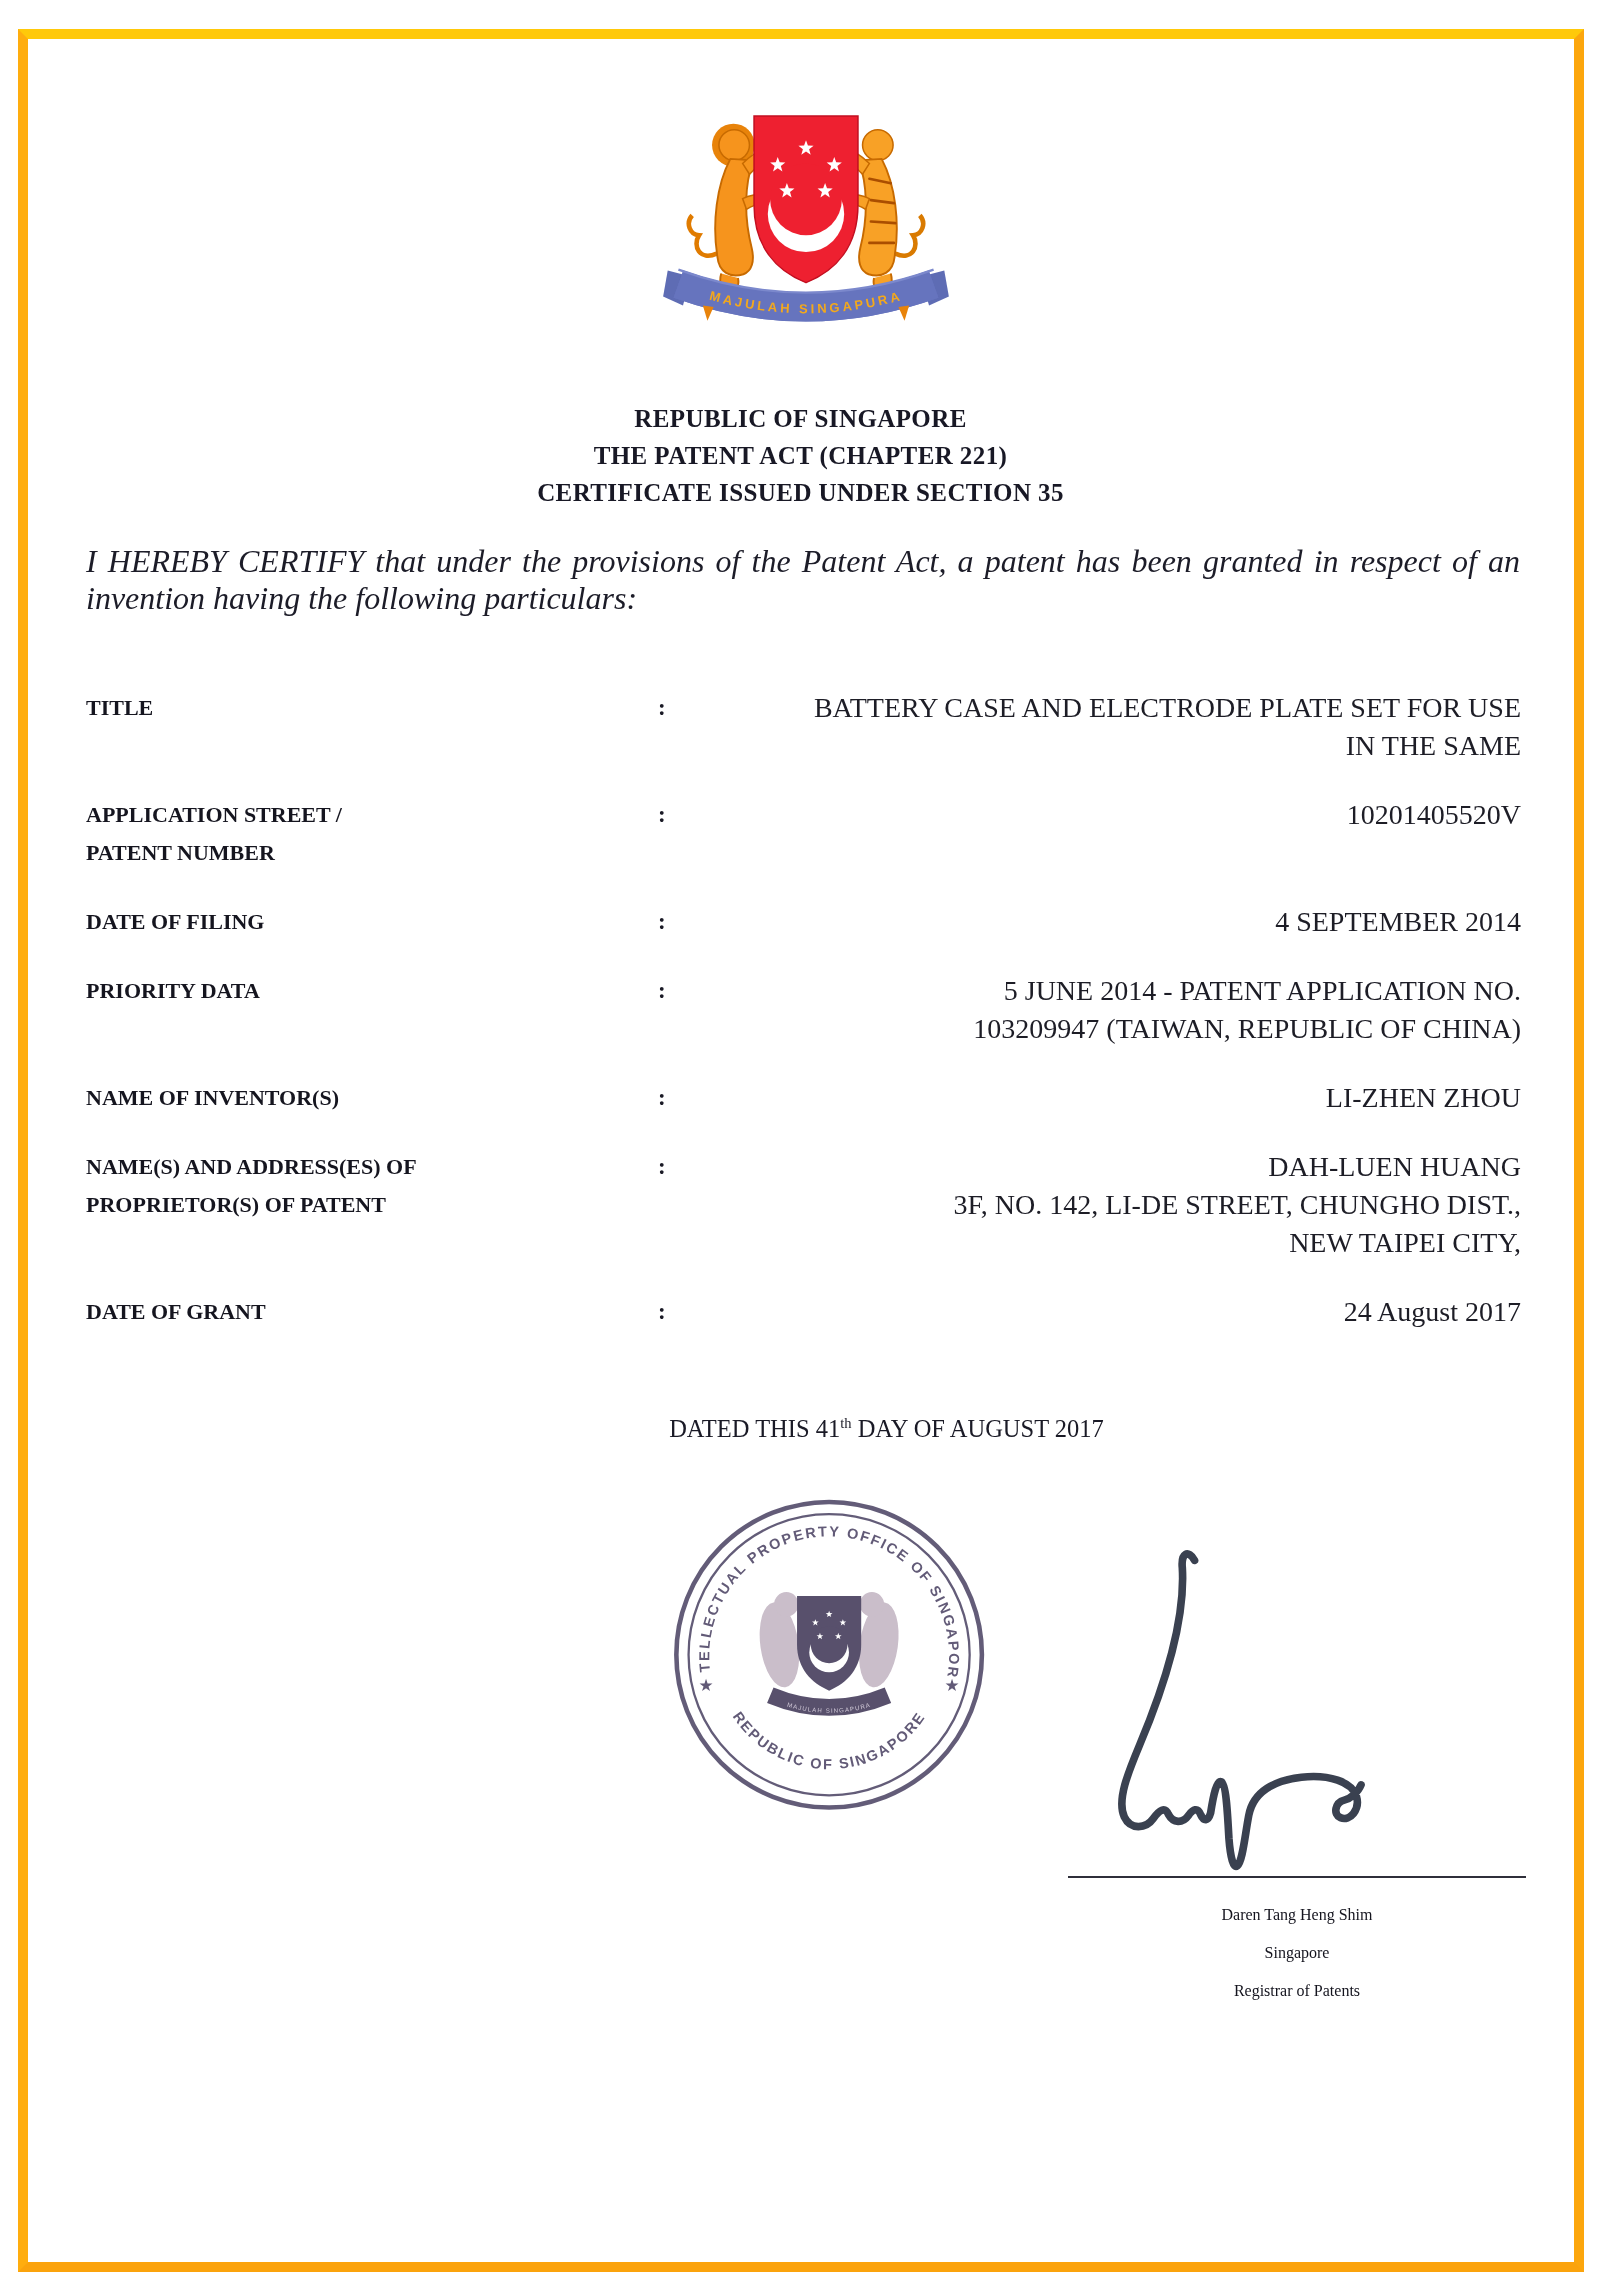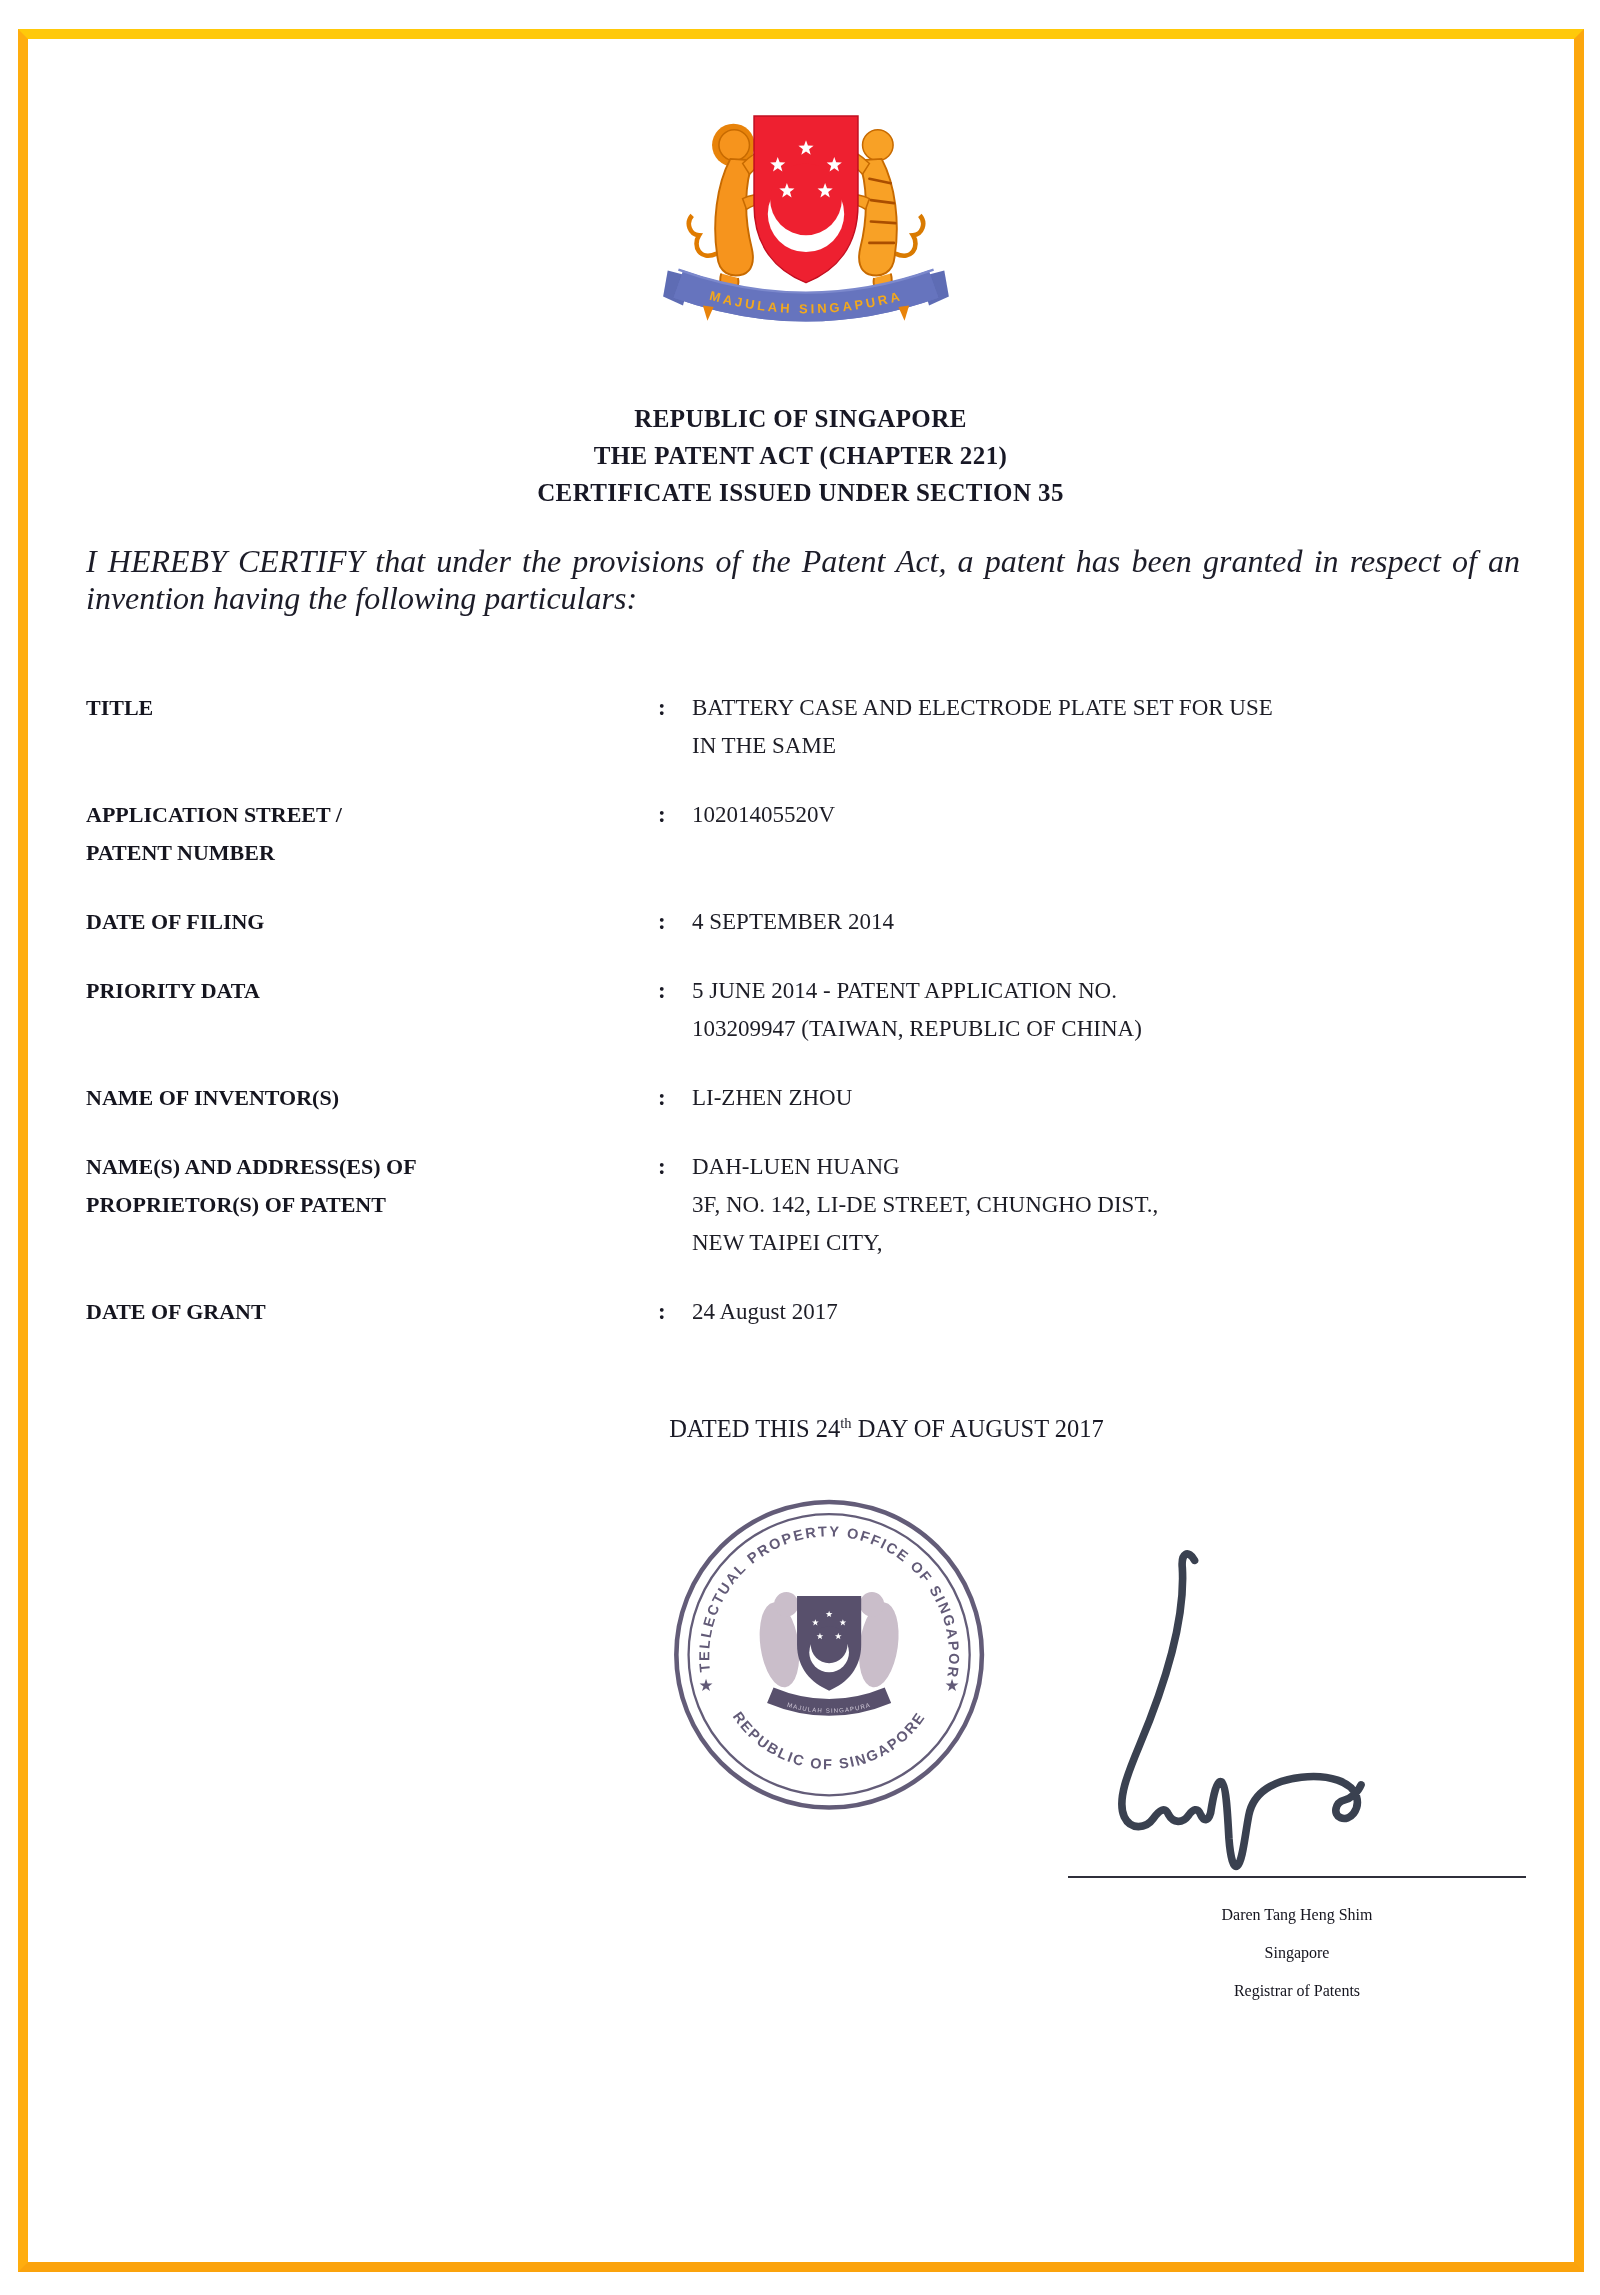--- a/index.html
+++ b/index.html
@@ -16,21 +16,21 @@
   .crest{position:absolute;left:657px;top:84px;width:298px;height:246px;}
   .heading{position:absolute;top:400px;left:0;width:100%;text-align:center;
     font-weight:bold;font-size:25px;line-height:37px;color:#181825;letter-spacing:0.4px;}
   .certify{position:absolute;top:543px;left:86px;width:1434px;
     font-style:italic;font-size:32px;line-height:37px;color:#1c1c28;}
   .certify .just{text-align:justify;text-align-last:justify;}
   .fields{position:absolute;top:689px;left:86px;width:1435px;}
   .frow{display:grid;grid-template-columns:572px 34px auto;margin-bottom:31px;}
   .flabel{font-weight:bold;font-size:22px;line-height:38px;color:#15151f;}
   .fcolon{font-weight:bold;font-size:23px;line-height:38px;}
-  .fvalue{font-size:23px;line-height:38px;color:#1d1d26;}
+  .fvalue{font-size:28px;line-height:38px;color:#1d1d26;text-align:right;}
   .dated{position:absolute;top:1415px;left:0;width:100%;text-align:center;
     font-size:24.5px;color:#1a1a26;transform:translateX(86px);}
   .dated sup{font-size:14.5px;}
   .seal{position:absolute;left:671px;top:1495px;width:317px;height:321px;opacity:.92;}
   .sigblock{position:absolute;left:1025px;top:1548px;width:501px;}
   .sigline{margin-left:43px;width:458px;border-top:2.3px solid #2f2f3a;height:0;}
   .signames{margin-left:43px;width:458px;margin-top:18.3px;text-align:center;
     font-size:16px;line-height:38px;color:#14141e;}
   svg text{font-family:"Liberation Sans", sans-serif;}
   .crest svg text{font-family:"Liberation Sans", sans-serif;}
@@ -189,21 +189,21 @@
     </div>
     <div class="fcolon">:</div>
     <div class="fvalue">
       <div>24 August 2017</div>
     </div>
   </div>
 
 </div>
 
 <div class="dated">
-  <span>DATED THIS 24</span><sup>th</sup><span> DAY OF AUGUST 2017</span>
+  <span>DATED THIS 41</span><sup>th</sup><span> DAY OF AUGUST 2017</span>
 </div>
 
 <div class="seal">
   <svg viewBox="0 0 415 420" width="317" height="321">
     <defs>
       <path id="sealTopArc" d="M 52 236 A 157 157 0 1 1 362 236" fill="none"></path>
       <path id="sealBottomArc" d="M 66 260 A 150 150 0 0 0 348 260" fill="none"></path>
       <path id="sealBannerArc" d="M 130 262 Q 207 294 284 262" fill="none"></path>
       <path id="sealBannerTextArc" d="M 132 270 Q 207 300 282 270" fill="none"></path>
       <polygon id="sealStar5" points="0,-11 2.64,-3.64 10.46,-3.4 4.28,1.39 6.47,8.9 0,4.5 -6.47,8.9 -4.28,1.39 -10.46,-3.4 -2.64,-3.64"></polygon>

